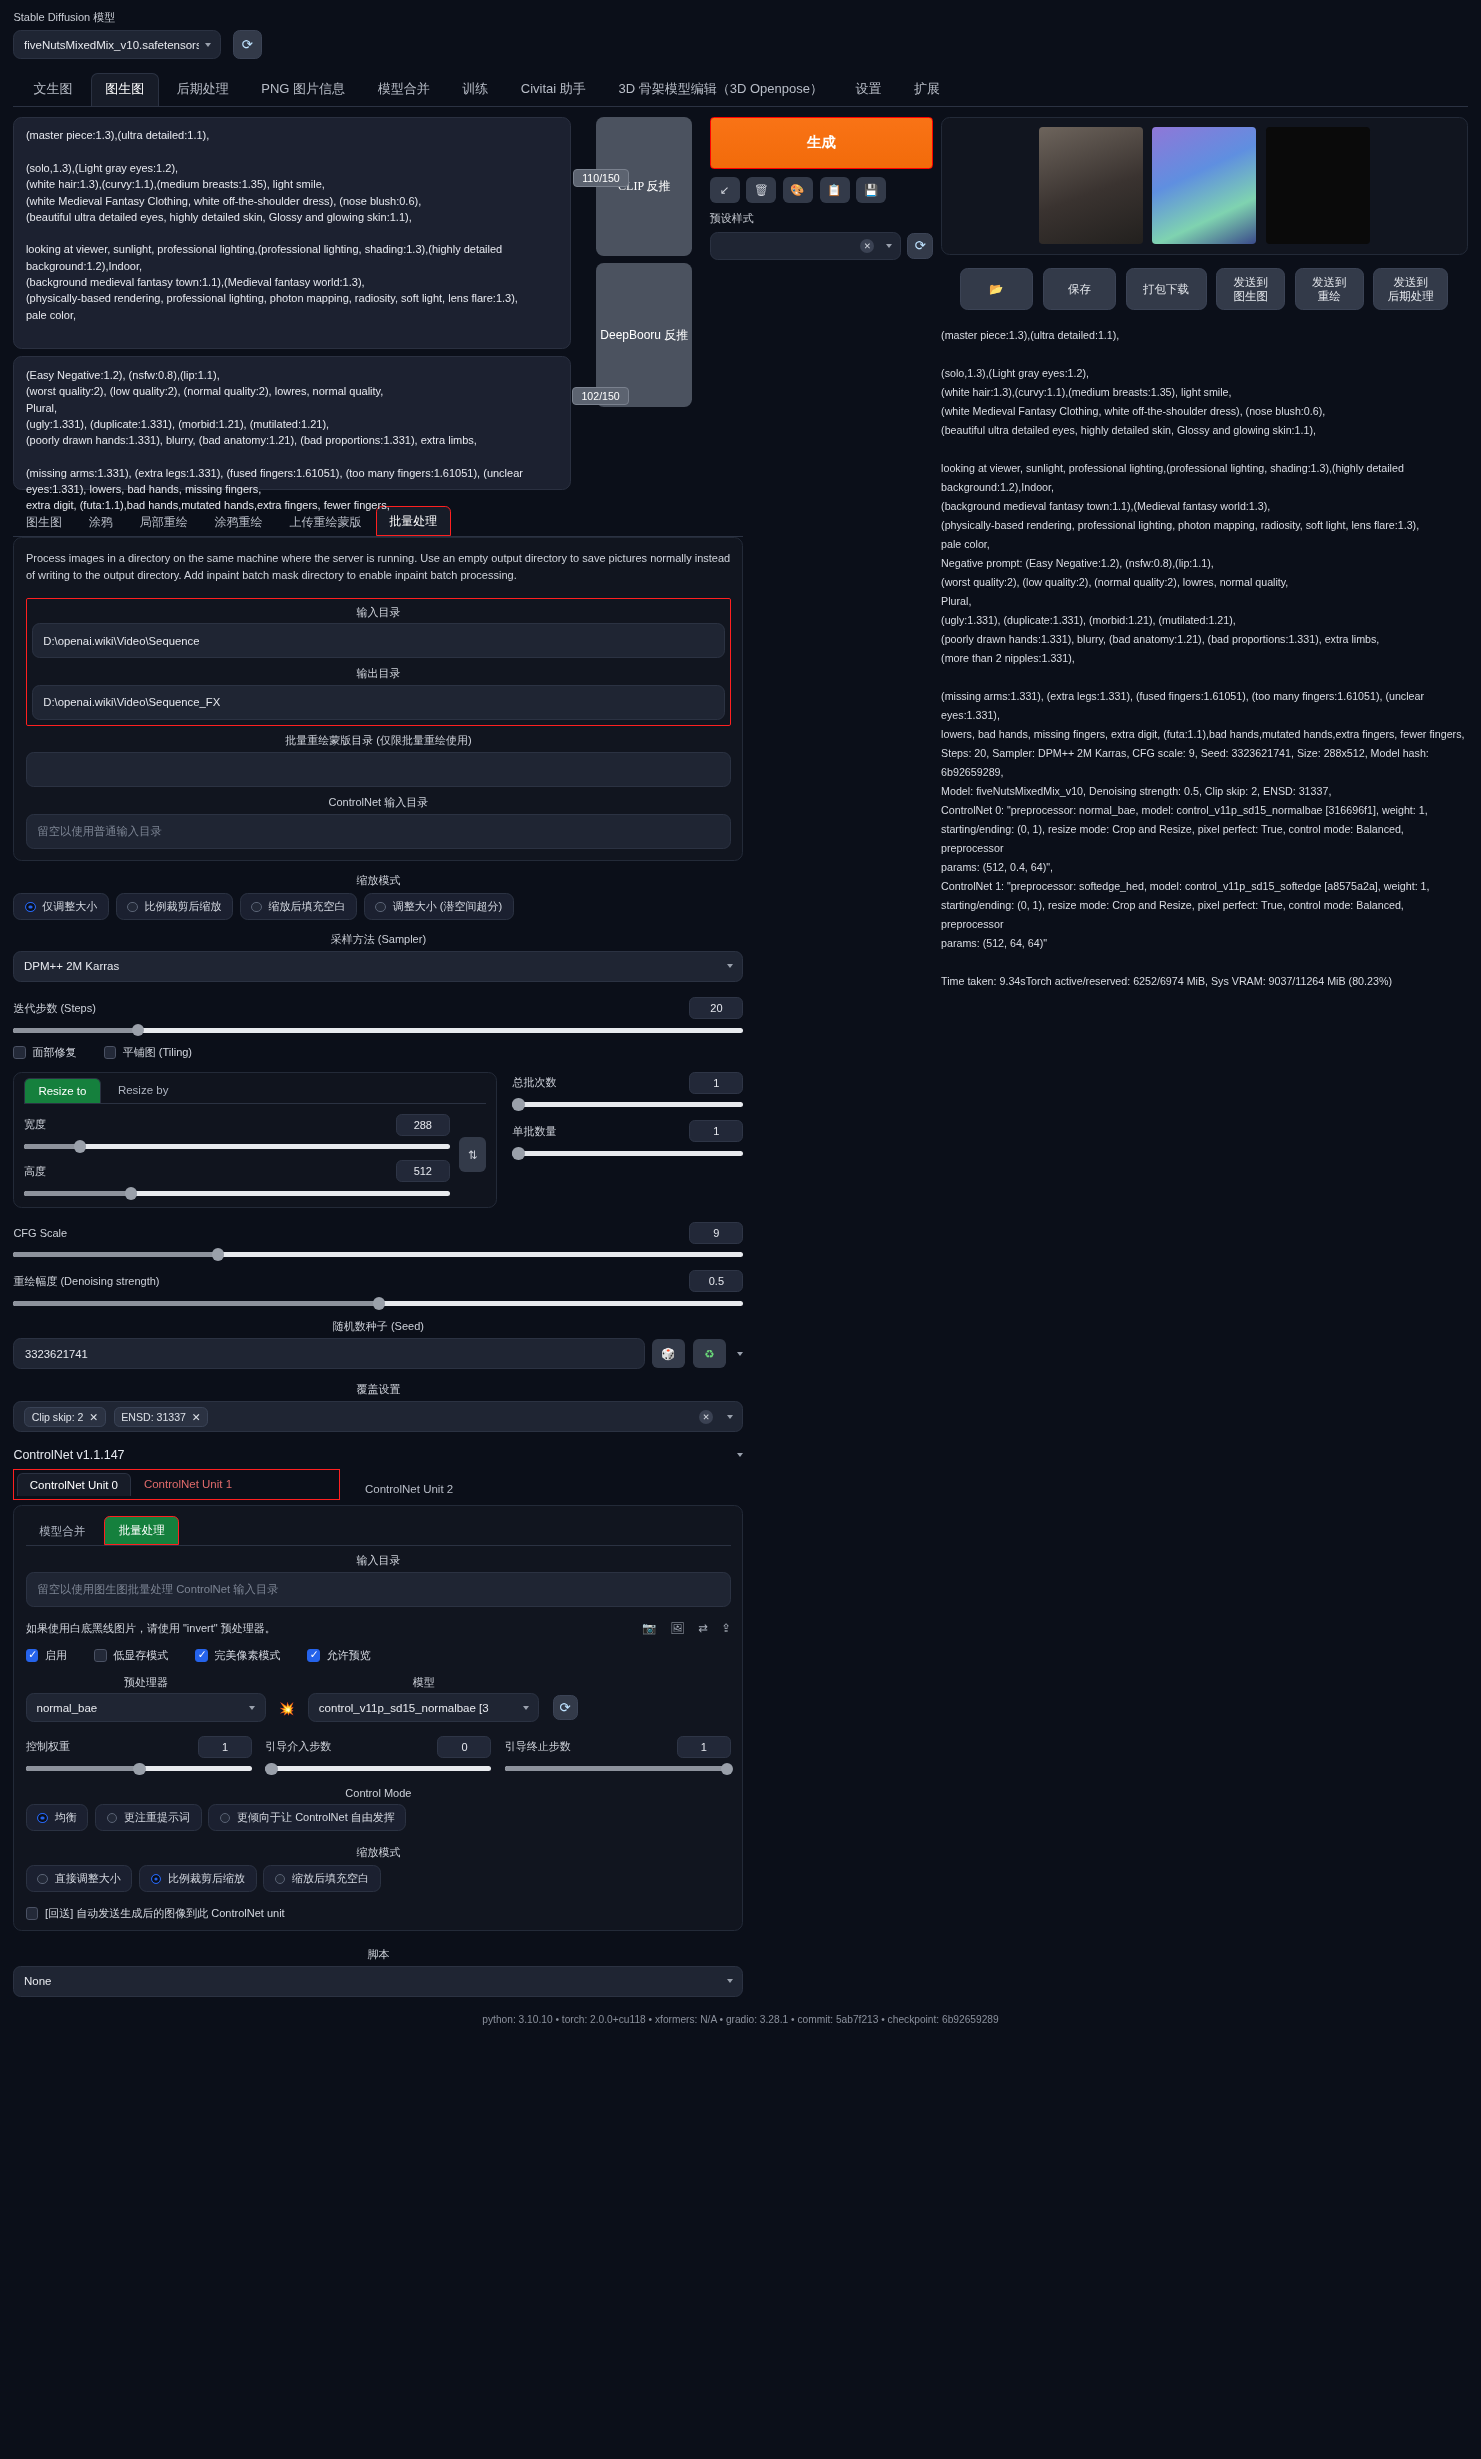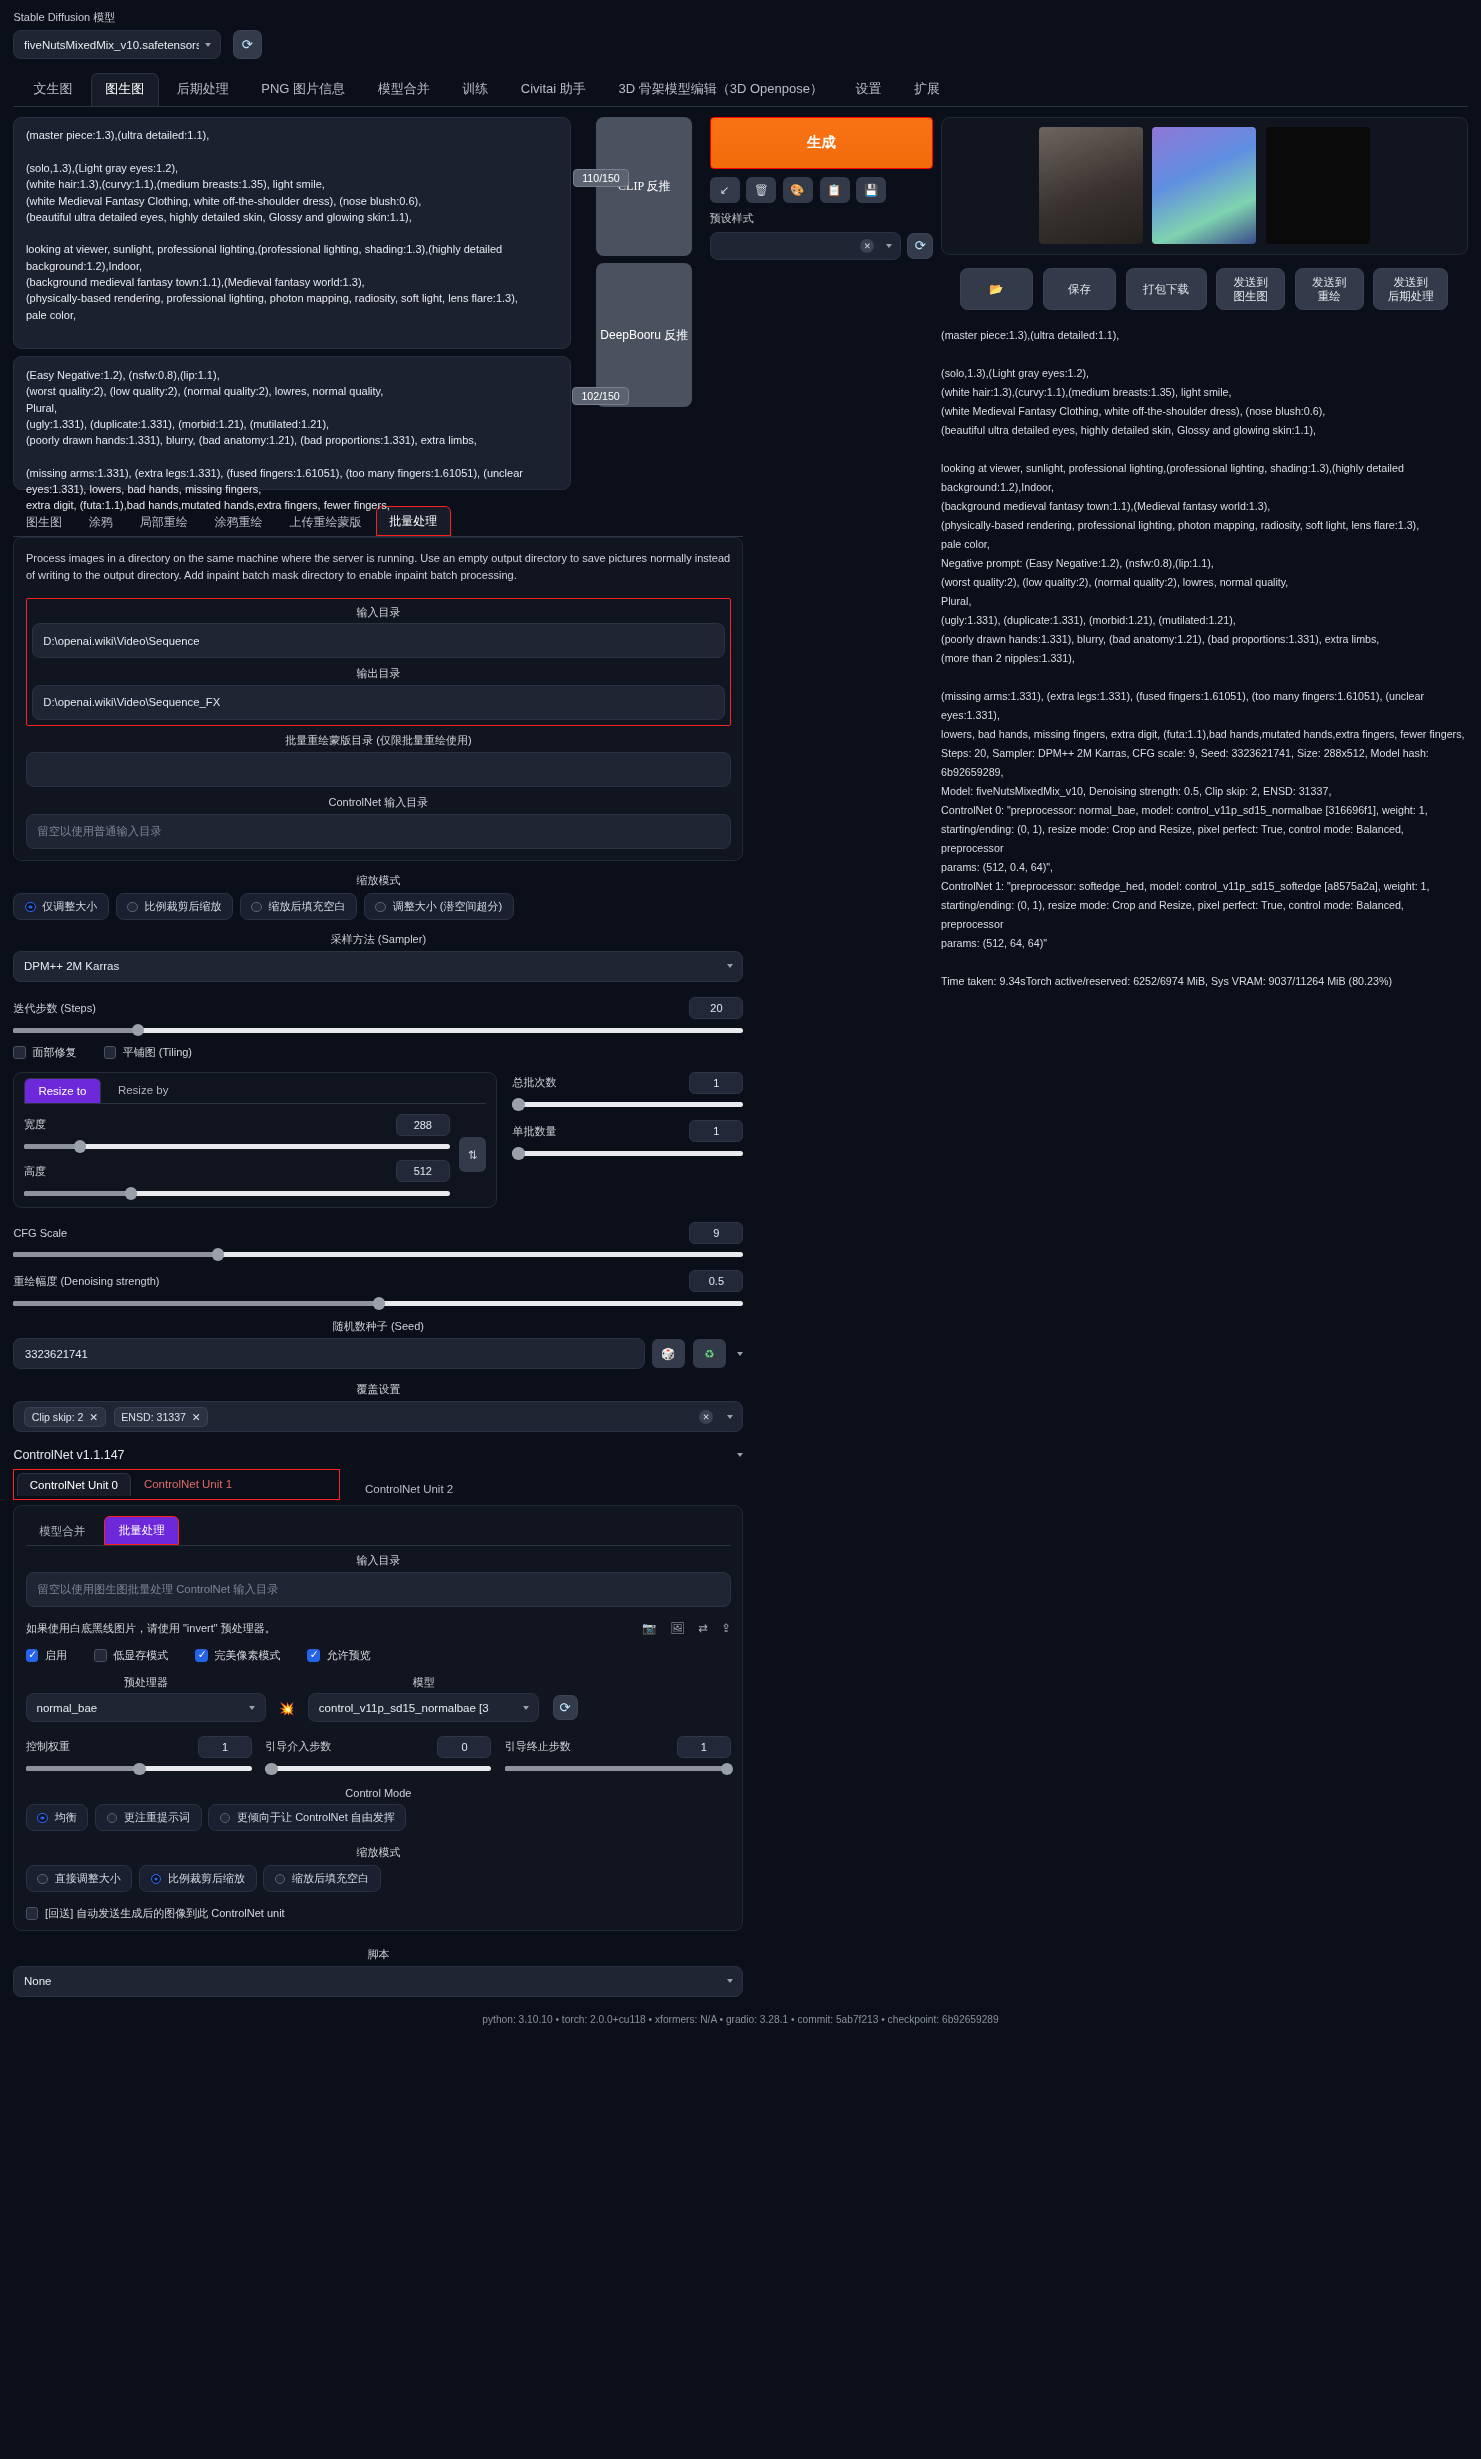--- a/index.html
+++ b/index.html
@@ -115,21 +115,21 @@
   .track .knob { position:absolute;top:-3.8px;width:12.5px;height:12.5px;border-radius:50%;background:#9aa0aa;}
 
   .chk-row { display:flex;gap:27px;margin-top:12.5px;align-items:center;}
   .chk { display:flex;align-items:center;gap:6.7px;font-size:11px;color:#d4d8e0;}
   .box { width:12.5px;height:12.5px;border-radius:2.9px;border:1px solid #4b5264;background:#232938;}
   .box.on { background:#2563eb;border-color:#2563eb;position:relative;}
   .box.on:after{content:"✓";position:absolute;left:1.4px;top:-1.9px;font-size:10.6px;color:#fff;}
 
   .inner-tabs { display:flex; gap:3.8px; border-bottom:1px solid #2b3242; margin-top:5.8px;}
   .inner-tab { padding:5.8px 13.4px;font-size:11.5px;color:#aeb4c0;}
-  .inner-tab.active { background:#6d28d9;color:#fff;border:1px solid #2b3242;border-bottom:none;border-radius:5.8px 5.8px 0 0;}
+  .inner-tab.active { background:#15803d;color:#fff;border:1px solid #2b3242;border-bottom:none;border-radius:5.8px 5.8px 0 0;}
 
   .tags-row { display:flex;gap:7.7px;align-items:center;background:#1f2533;border:1px solid #2b3242;
     border-radius:7.7px;height:31px;padding:0 9.6px;}
   .tag { background:#2b3242;border:1px solid #3a4356;border-radius:5.8px;height:20px;display:flex;
     align-items:center;gap:5.8px;padding:0 6.7px;font-size:10.6px;color:#dde1e8;}
 
   .accordion-title { font-size:12.5px;color:#e6e9ef;margin-top:15.4px;display:flex;justify-content:space-between;align-items:center;}
 
   
   .out-frame { background:#11151f;border:1px solid #232a38;border-radius:8.6px;padding:9.6px;}

